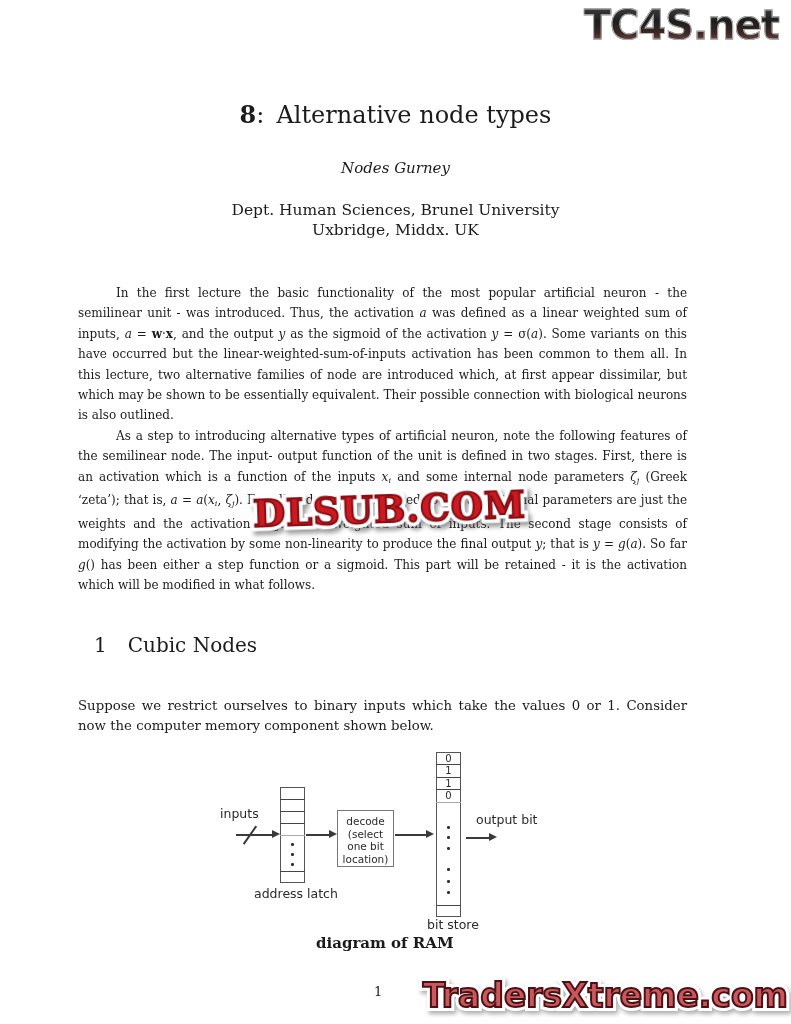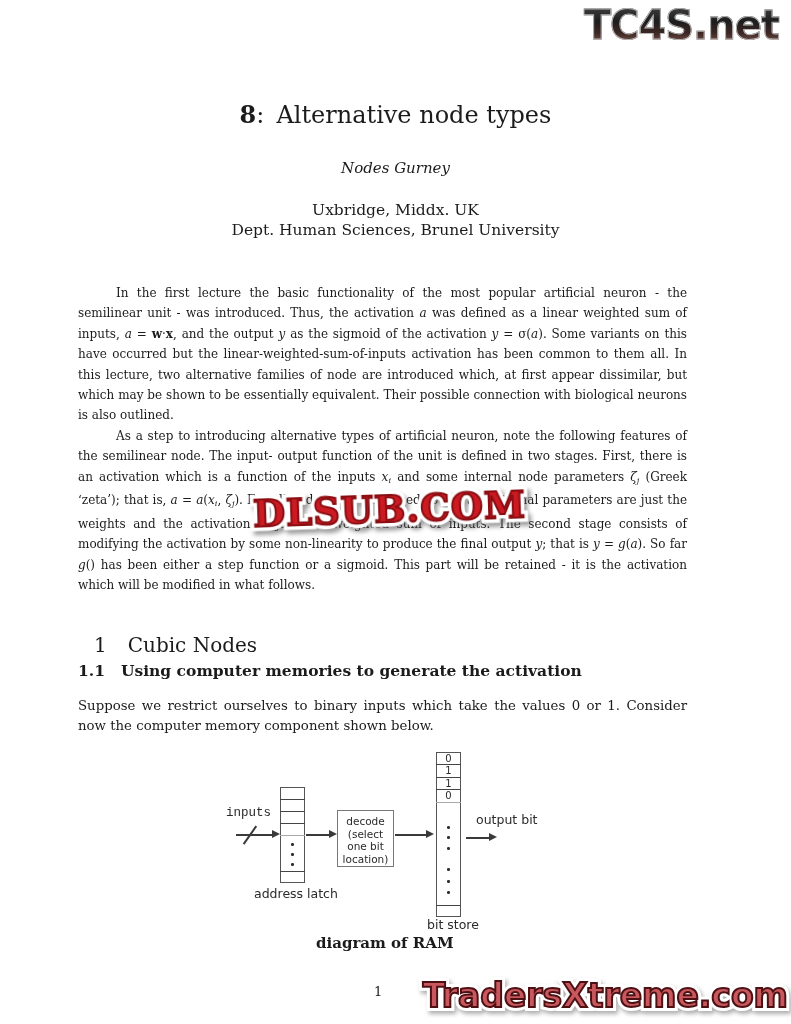--- a/index.html
+++ b/index.html
@@ -74,41 +74,40 @@
 </head>
 <body>
 
 <div class="page">
 
   <div class="tc4s">TC4S.net</div>
 
   <h1 class="title"><span class="tnum">8</span><span>: Alternative node types</span></h1>
   <div class="author">Nodes Gurney</div>
   <div class="affil">
+    <div>Dept. Human Sciences, Brunel University</div>
     <div>Uxbridge, Middx. UK</div>
-    <div>Dept. Human Sciences, Brunel University</div>
   </div>
 
   <div class="intro">
     <p class="para indent"><span>In the first lecture the basic functionality of the most popular artificial neuron - the semilinear unit - was introduced. Thus, the activation </span><span class="it">a</span><span> was defined as a linear weighted sum of inputs, </span><span class="it">a</span><span> = </span><span class="bf">w</span><span>·</span><span class="bf">x</span><span>, and the output </span><span class="it">y</span><span> as the sigmoid of the activation </span><span class="it">y</span><span> = σ(</span><span class="it">a</span><span>). Some variants on this have occurred but the linear-weighted-sum-of-inputs activation has been common to them all. In this lecture, two alternative families of node are introduced which, at first appear dissimilar, but which may be shown to be essentially equivalent. Their possible connection with biological neurons is also outlined.</span></p>
     <p class="para indent"><span>As a step to introducing alternative types of artificial neuron, note the following features of the semilinear node. The input- output function of the unit is defined in two stages. First, there is an activation which is a function of the inputs </span><span class="it">x</span><span class="it sub">i</span><span> and some internal node parameters </span><span class="it">ζ</span><span class="it sub">j</span><span> (Greek ‘zeta’); that is, </span><span class="it">a</span><span> = </span><span class="it">a</span><span>(</span><span class="it">x</span><span class="it sub">i</span><span>, </span><span class="it">ζ</span><span class="it sub">j</span><span>). For all node types discussed so far, the internal parameters are just the weights and the activation is just the weighted sum of inputs. The second stage consists of modifying the activation by some non-linearity to produce the final output </span><span class="it">y</span><span>; that is </span><span class="it">y</span><span> = </span><span class="it">g</span><span>(</span><span class="it">a</span><span>). So far </span><span class="it">g</span><span>() has been either a step function or a sigmoid. This part will be retained - it is the activation which will be modified in what follows.</span></p>
   </div>
 
   <div class="dlsub">
     <span class="wm-back">DLSUB.COM</span>
     <span class="wm-front">DLSUB.COM</span>
   </div>
 
   <h2 class="sec"><span class="num">1</span><span>Cubic Nodes</span></h2>
-  <h3 class="subsec"><span class="num">1.1</span><span>Using computer memories to generate the activation</span></h3>
   <p class="sec-para">Suppose we restrict ourselves to binary inputs which take the values 0 or 1. Consider now the computer memory component shown below.</p>
 
   <div class="diagram">
 
-    <div class="dlabel" style="left:26px;top:66px;font-family:Liberation Mono, monospace;">inputs</div>
+    <div class="dlabel" style="left:20px;top:66px;">inputs</div>
     <div class="hline" style="left:36px;top:94px;width:40px;"></div>
     <div class="slash" style="left:49px;top:84px;"></div>
     <div class="ah" style="left:72px;top:90px;"></div>
 
     <div class="dbox" style="left:80px;top:47px;width:25px;height:96px;"></div>
     <div class="divline" style="left:80px;top:59px;width:25px;"></div>
     <div class="divline" style="left:80px;top:71px;width:25px;"></div>
     <div class="divline" style="left:80px;top:83px;width:25px;"></div>
     <div class="divgray" style="left:80px;top:95px;width:25px;"></div>
     <div class="divline" style="left:80px;top:131px;width:25px;"></div>

